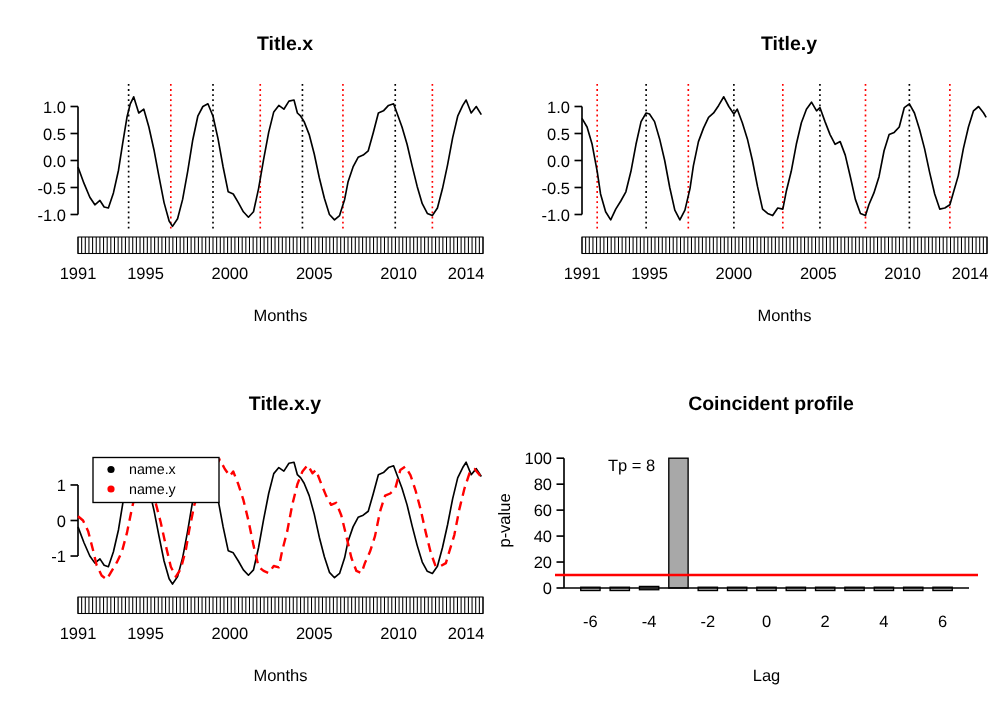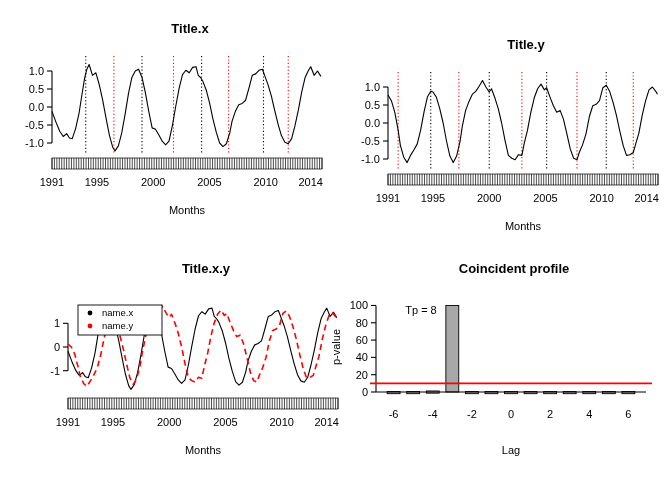--- a/index.html
+++ b/index.html
@@ -1,21 +1,21 @@
 <!DOCTYPE html>
 <html><head>
 <meta charset="utf-8">
 <style>
   html,body{margin:0;padding:0;background:#ffffff;}
   body{width:672px;height:480px;overflow:hidden;
        font-family:"Liberation Sans","DejaVu Sans",sans-serif;color:#000;}
   #root{position:relative;width:672px;height:480px;text-align:right;}
   .panel{position:absolute;width:336px;height:240px;}
-  .p-tl{left:0;top:0;} .p-tr{left:336px;top:16px;}
-  .p-bl{left:16px;top:240px;} .p-br{left:324px;top:240px;}
+  .p-tl{left:0;top:0;} .p-tr{left:336px;top:0;}
+  .p-bl{left:0;top:240px;} .p-br{left:324px;top:240px;}
   .panel svg{display:block;width:336px;height:240px;}
   text{font-family:"Liberation Sans","DejaVu Sans",sans-serif;fill:#000;}
   .title{font-size:13px;font-weight:bold;text-anchor:middle;}
   .axlab{font-size:11px;text-anchor:middle;}
   .ticky{font-size:11px;text-anchor:end;}
   .legtxt{font-size:9.5px;}
   .annot{font-size:11px;}
   .axis{stroke:#000;stroke-width:1.1;fill:none;}
   .serieA{stroke:#000;stroke-width:1.1;fill:none;stroke-linejoin:round;}
   .serieB{stroke:#ff0000;stroke-width:1.6;fill:none;stroke-dasharray:6,4;stroke-linejoin:round;}

